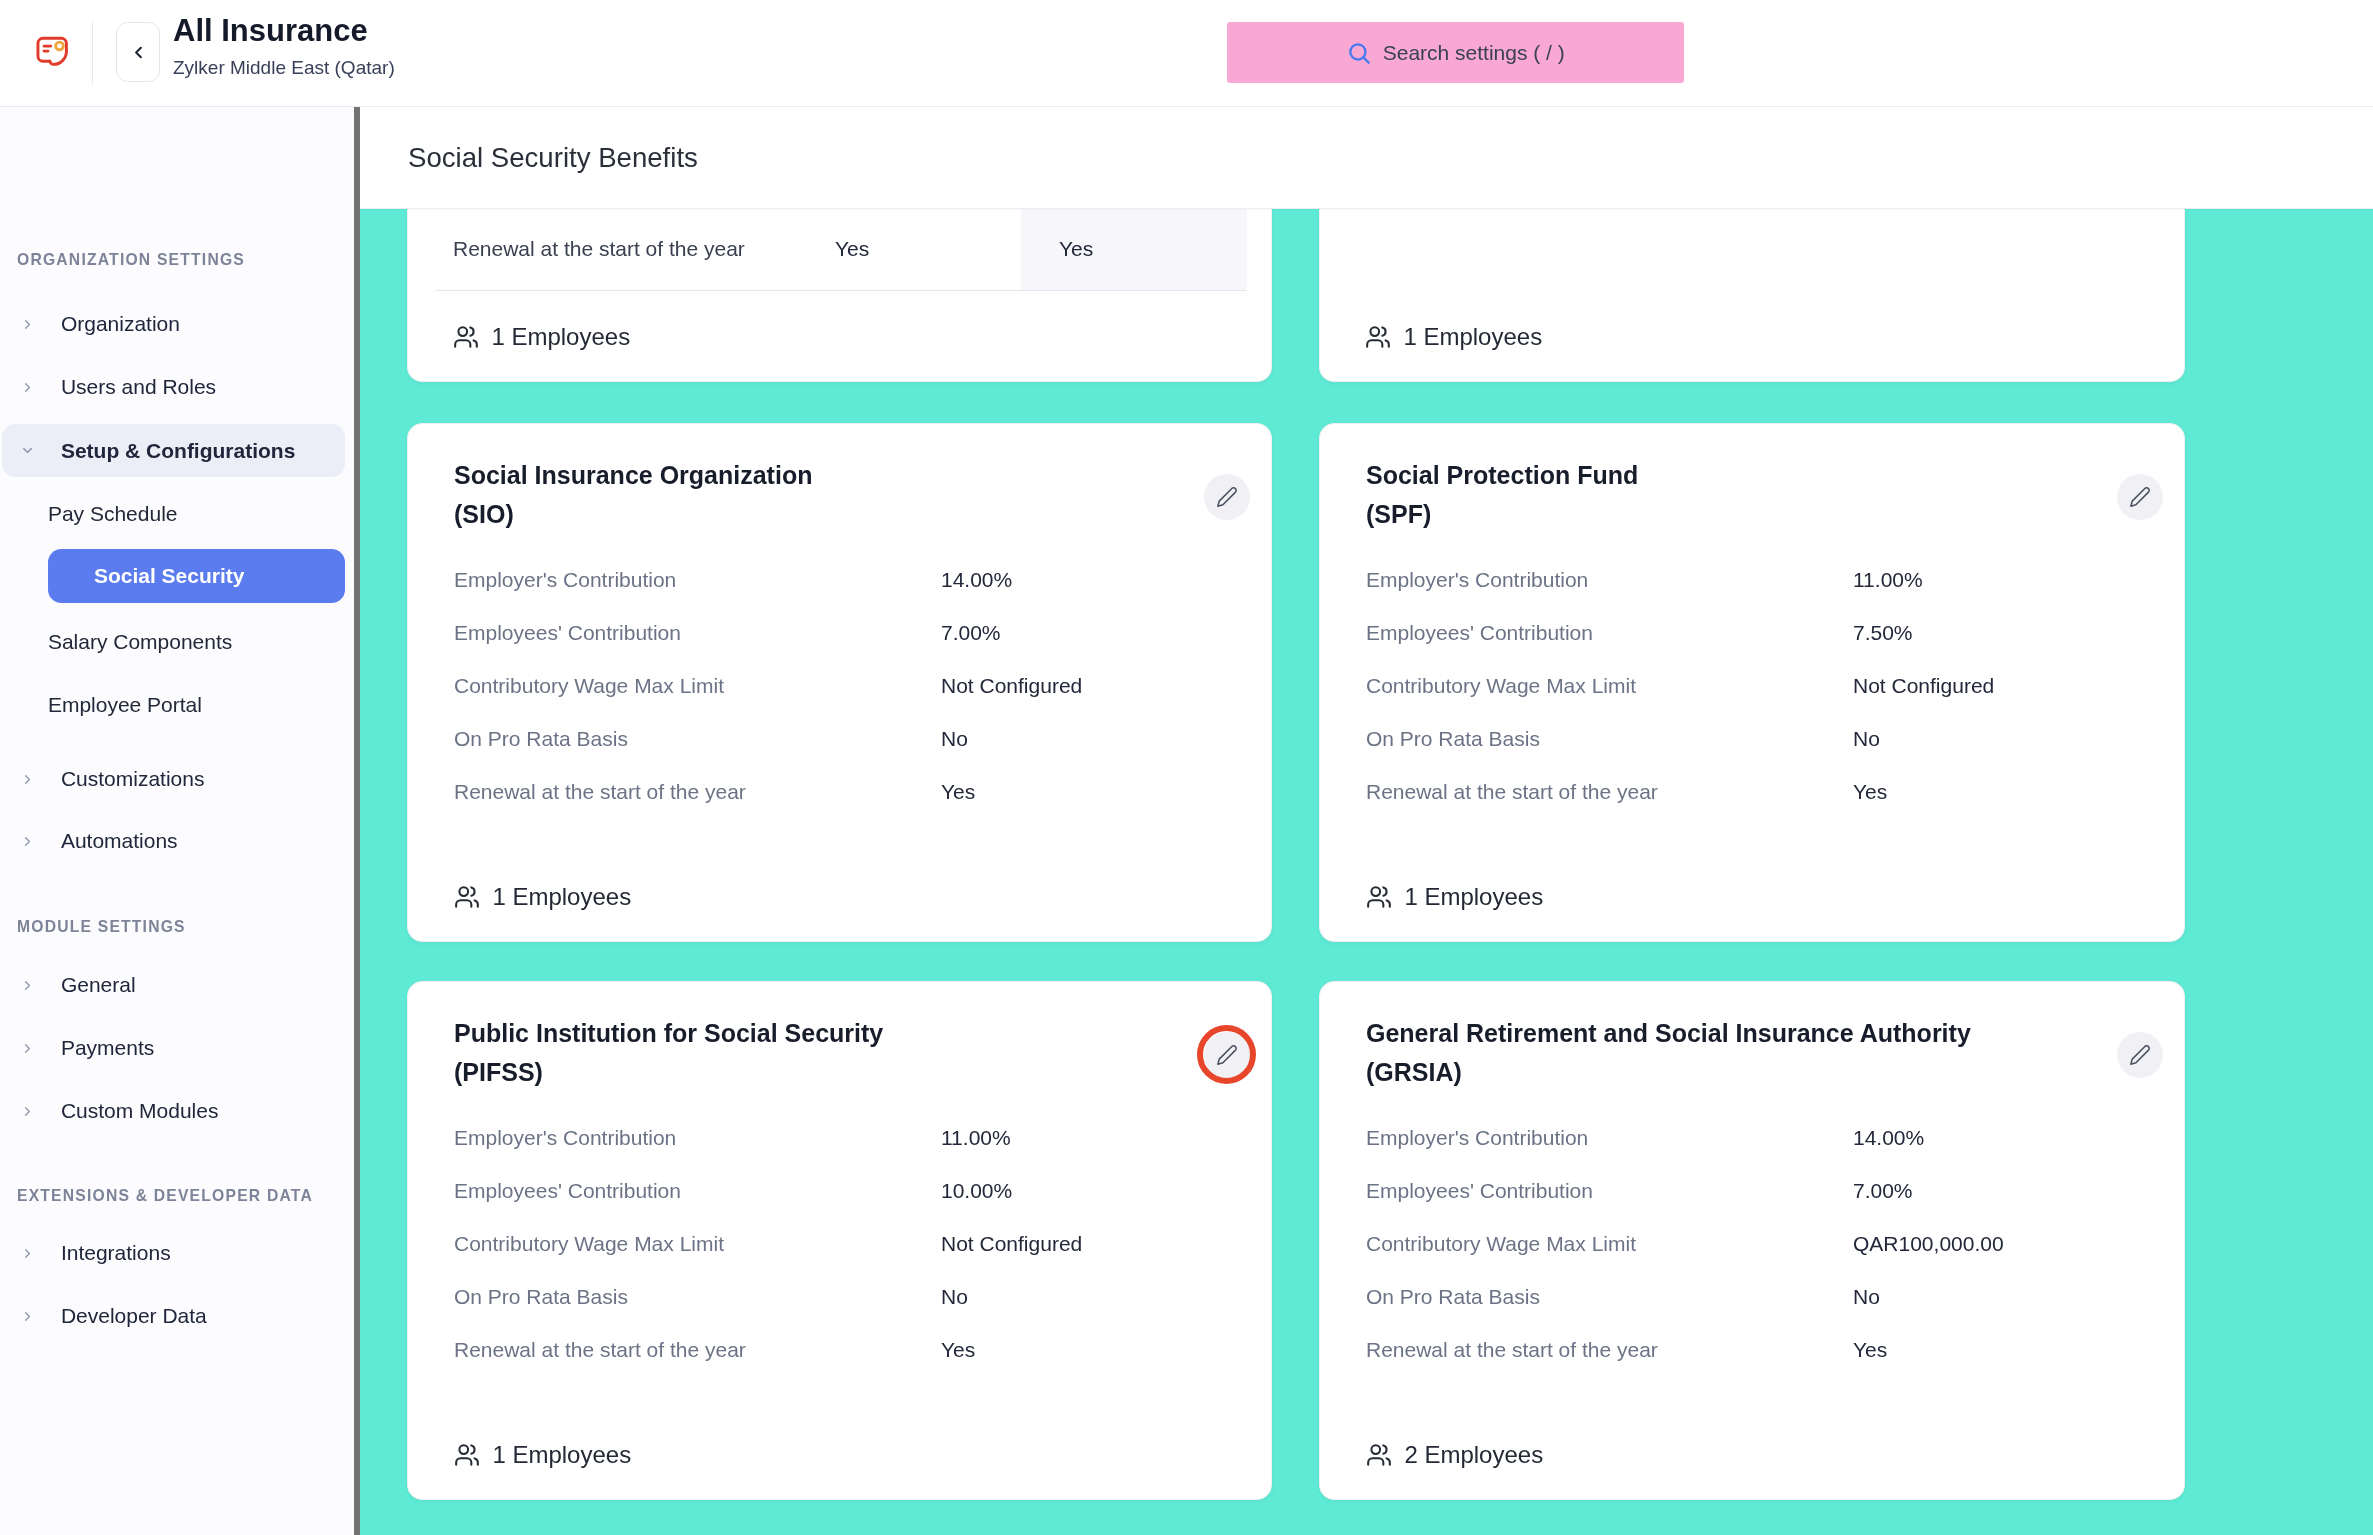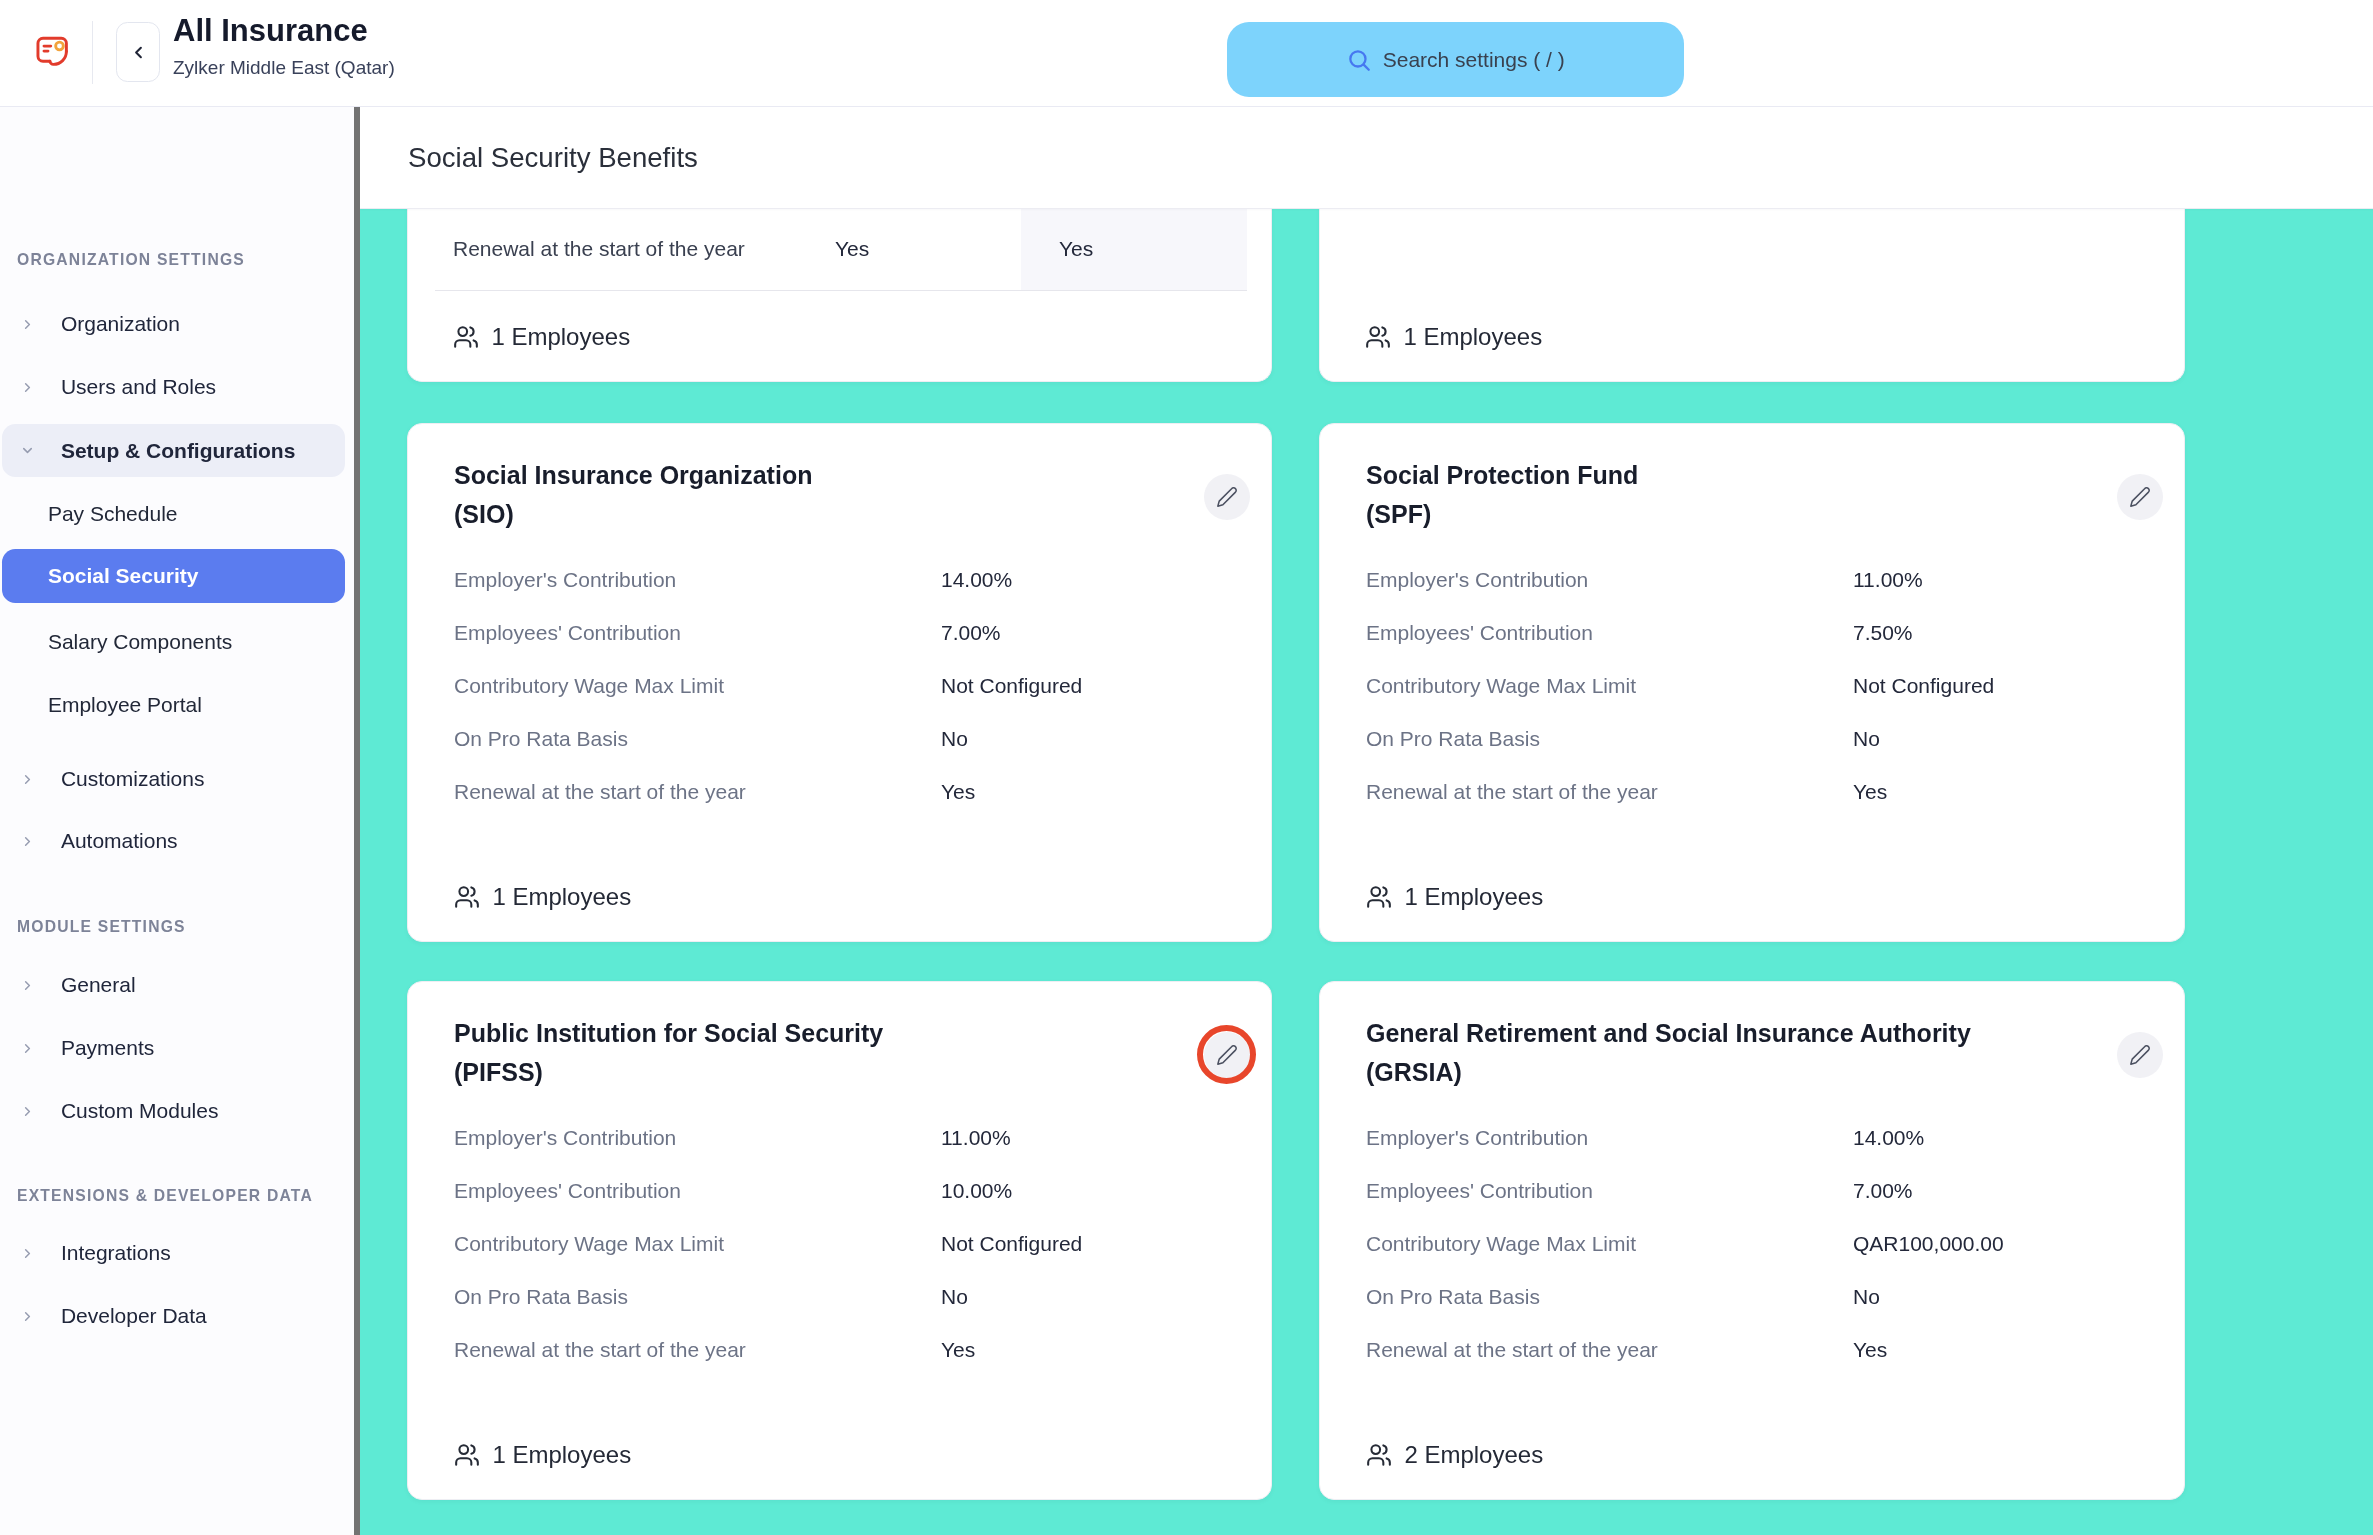--- a/index.html
+++ b/index.html
@@ -22,22 +22,22 @@
   .hdr-vdiv { position:absolute; left:92px; top:21px; width:1px; height:63px; background:#E7E9F0; }
   .back-btn {
     position:absolute; left:116px; top:22px; width:44px; height:60px;
     background:#FFFFFF; border:1px solid #E3E6EF; border-radius:11.4px;
     display:flex; align-items:center; justify-content:center; cursor:pointer;
   }
   .back-btn svg { width:19px; height:19px; stroke:#202537; }
   .hdr-title { position:absolute; left:173px; top:13.3px; font-size:31px; font-weight:700; color:#151A2B; }
   .hdr-sub   { position:absolute; left:173px; top:57px; font-size:19px; font-weight:400; color:#39415A; }
   .search-pill {
-    position:absolute; left:1227px; top:22px; width:457px; height:75px;
-    background:#7dd3fc; border:none; border-radius:22px; cursor:pointer;
+    position:absolute; left:1227px; top:22px; width:457px; height:61px;
+    background:#f9a8d4; border:none; border-radius:3px; cursor:pointer;
     display:flex; align-items:center; justify-content:center; gap:10.5px;
     font-family:inherit;
   }
   .search-pill svg { width:26px; height:26px; stroke:#4678F0; }
   .search-pill .ph { font-size:21px; color:#39414F; }
 
   
   .sidebar {
     position:absolute; left:0; top:107px; width:360px; height:1429px;
     background:#FCFCFE; border-right:6px solid #737373; z-index:10;
@@ -49,21 +49,21 @@
   .sb-item, .sb-sub {
     position:absolute; left:1.9px; right:9.5px; height:44px;
     display:flex; align-items:center; cursor:pointer; border-radius:13.3px;
   }
   .sb-item .chev { width:15px; height:15px; margin-left:18px; }
   .sb-item .chev svg { width:15px; height:15px; stroke:#969CB0; }
   .sb-item .sb-label { margin-left:26px; font-size:21px; font-weight:500; color:#20263B; }
   .sb-item.expanded { background:#ECEEF7; height:53px; }
   .sb-item.expanded .sb-label { font-weight:600; }
   .sb-sub .sb-label { margin-left:46px; font-size:21px; font-weight:400; color:#222838; }
-  .sb-sub.selected { background:#5B7CEF; height:54px; }
+  .sb-sub.selected { background:#5B7CEF; height:54px;margin-left:46px; }
   .sb-sub.selected .sb-label { color:#FFFFFF; font-weight:600; }
 
   
   .title-bar {
     position:absolute; left:360px; top:107px; width:2014px; height:102px;
     background:#FFFFFF; border-bottom:1px solid #ECECF2; z-index:5;
     display:flex; align-items:center;
     box-shadow:0 1px 1.9px rgba(30,30,60,0.03);
   }
   .page-title { margin-left:48px; font-size:27.6px; font-weight:500; color:#2A2F3A; }

